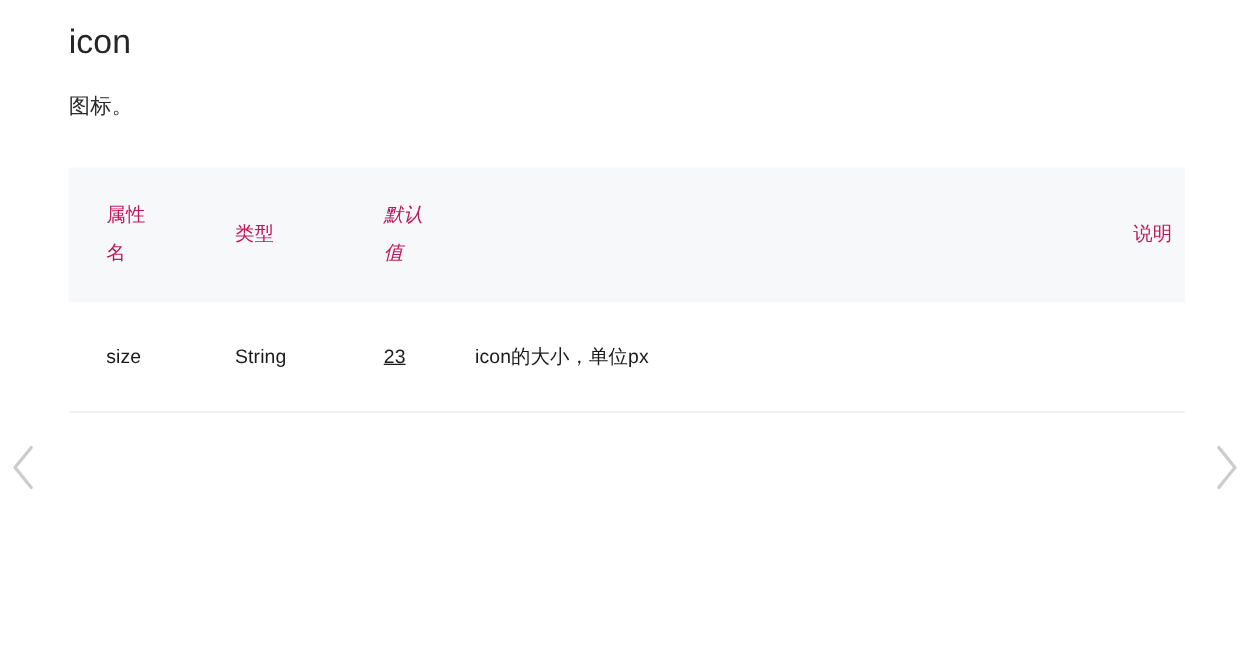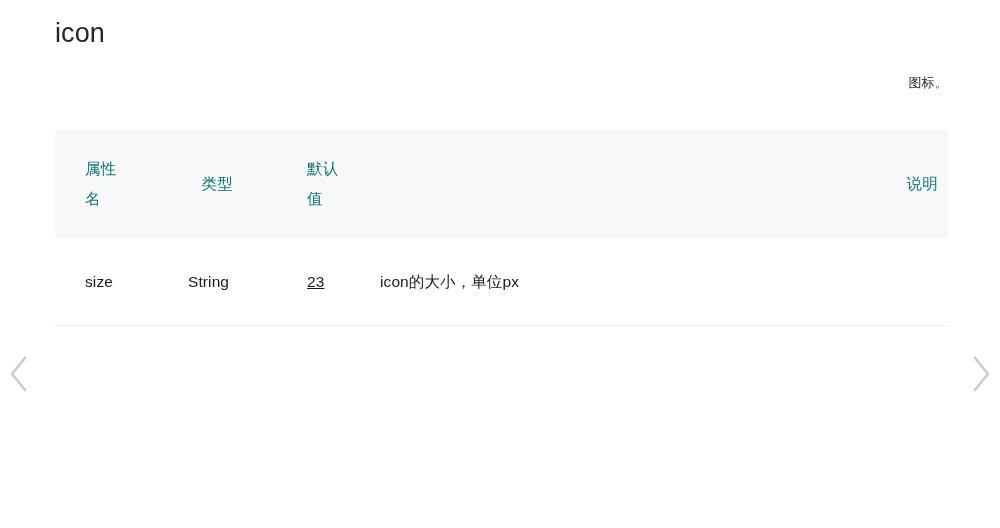--- a/index.html
+++ b/index.html
@@ -51,60 +51,59 @@
     font-size: 27px;
     font-weight: 400;
     line-height: 1;
     color: #262626;
     margin: 0;
     padding-top: 20px;
     letter-spacing: 0.1px;
   }
 
   .page-desc {
-    font-size: 13px;
+    font-size: 17px;
     line-height: 1;
     color: #2a2a2a;
     margin: 0;
     padding-top: 29px;
     letter-spacing: 0.2px;
-    text-align: right;
   }
 
   
   .prop-table {
     margin-top: 41px;
     width: 893px;
     border-collapse: collapse;
     table-layout: fixed;
     font-size: 15.5px;
   }
 
   .prop-table col.c-name    { width: 103px; }
   .prop-table col.c-type    { width: 135px; }
   .prop-table col.c-default { width: 77px;  }
   .prop-table col.c-desc    { width: 578px; }
 
   .prop-table thead th {
     background: #f7f8fa;
-    color: #0f766e;
+    color: #be185d;
     font-weight: 400;
     text-align: left;
     vertical-align: middle;
     padding: 0;
     height: 108px;
     letter-spacing: 0.2px;
   }
   .prop-table thead th .th-inner {
     padding: 0 18px 0 30px;
     line-height: 1.95;
   }
   .prop-table thead th.th-name    .th-inner { padding-left: 30px;  padding-right: 36px; }
-  .prop-table thead th.th-type    .th-inner { padding-left: 30px;  padding-right: 60px; text-align: right; }
-  .prop-table thead th.th-default .th-inner { padding-left: 14px;  padding-right: 30px; }
+  .prop-table thead th.th-type    .th-inner { padding-left: 30px;  padding-right: 60px; }
+  .prop-table thead th.th-default .th-inner { padding-left: 14px;  padding-right: 30px; font-style: italic; }
   .prop-table thead th.th-desc    .th-inner { padding-left: 10px;  padding-right: 10px; text-align: right; }
 
   .prop-table tbody td {
     border-bottom: 1px solid #ececee;
     color: #1a1a1a;
     vertical-align: middle;
     padding: 0;
     height: 87px;
     letter-spacing: 0.1px;
   }

